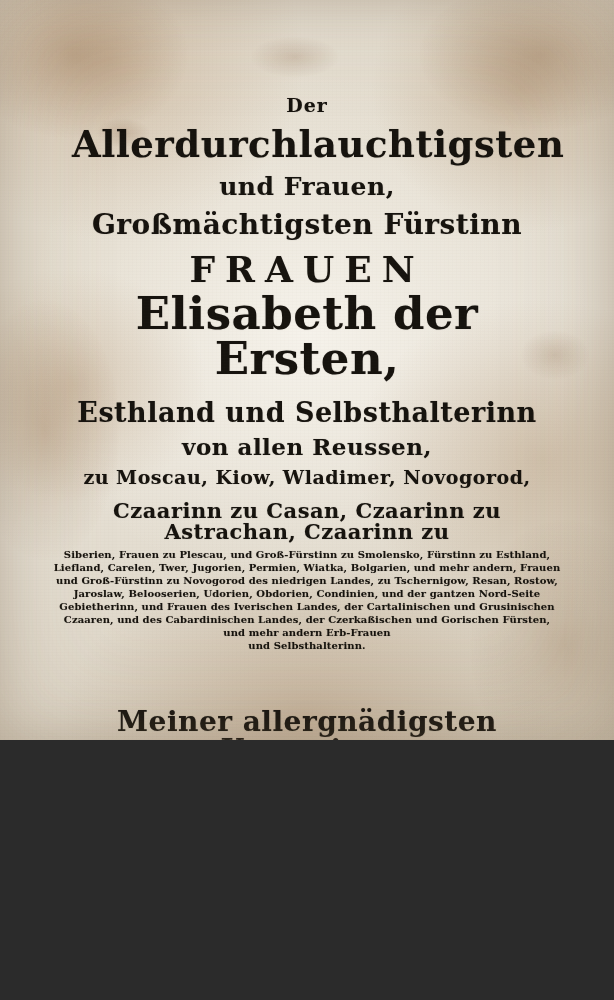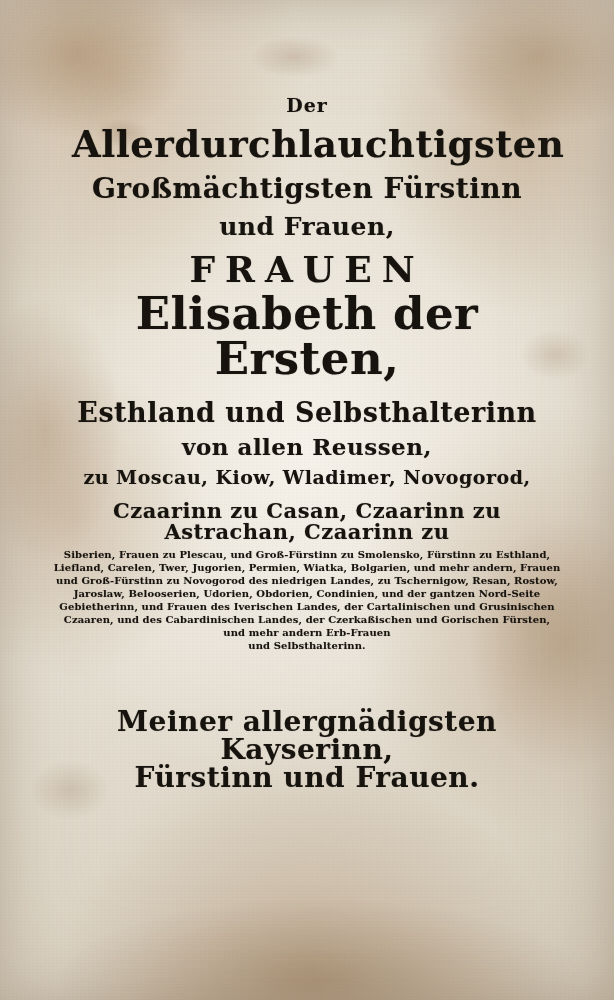--- a/index.html
+++ b/index.html
@@ -3,21 +3,21 @@
 <meta charset="utf-8">
 <style>
   html, body {
     margin: 0;
     padding: 0;
     background: #2b2b2b;
   }
   #page {
     position: relative;
     width: 614px;
-    height: 1000px;
+    height: 740px;
     overflow: hidden;
     background: #c4b5fd;
     font-family: "DejaVu Serif", serif;
   }
   
   #paper-base {
     position: absolute;
     inset: 0;
     background:
       radial-gradient(ellipse 45% 35% at 18% 8%, rgba(196,170,140,0.55), rgba(196,170,140,0) 70%),
@@ -120,23 +120,23 @@
   <div class="stain" style="left:96px; top:118px; width:54px; height:30px; background:radial-gradient(ellipse at center, rgba(150,112,78,0.22), rgba(150,112,78,0) 70%);"></div>
   <div class="stain" style="left:520px; top:330px; width:70px; height:50px; background:radial-gradient(ellipse at center, rgba(152,116,82,0.20), rgba(152,116,82,0) 70%);"></div>
   <div class="stain" style="left:30px; top:760px; width:80px; height:60px; background:radial-gradient(ellipse at center, rgba(152,116,82,0.20), rgba(152,116,82,0) 70%);"></div>
 
   <div id="content">
 
     <span class="ln l-der">Der</span>
 
     <span class="ln l-allerdurch blk">Allerdurchlauchtigsten</span>
 
+    <span class="ln l-undfrauen">und Frauen,</span>
+
     <span class="ln l-grossm blk">Großmächtigsten Fürstinn</span>
-
-    <span class="ln l-undfrauen">und Frauen,</span>
 
     <span class="ln l-frauen-caps">FRAUEN</span>
 
     <span class="ln l-elisabeth blk">Elisabeth der Ersten,</span>
 
     <span class="ln l-kayserinn blk">Esthland und Selbsthalterinn</span>
 
     <span class="ln l-vonallen">von allen Reussen,</span>
 
     <span class="ln l-zumoscau blk">zu Moscau, Kiow, Wladimer, Novogorod,</span>

